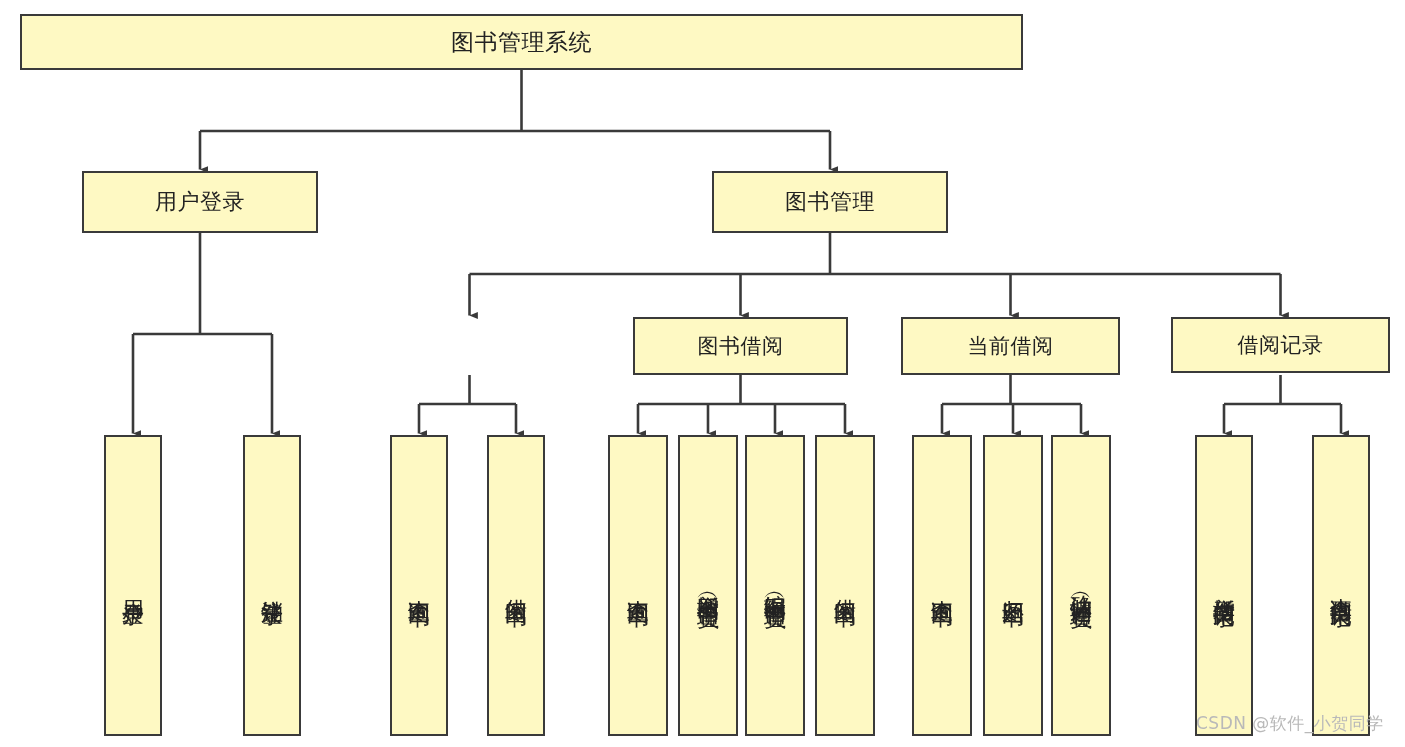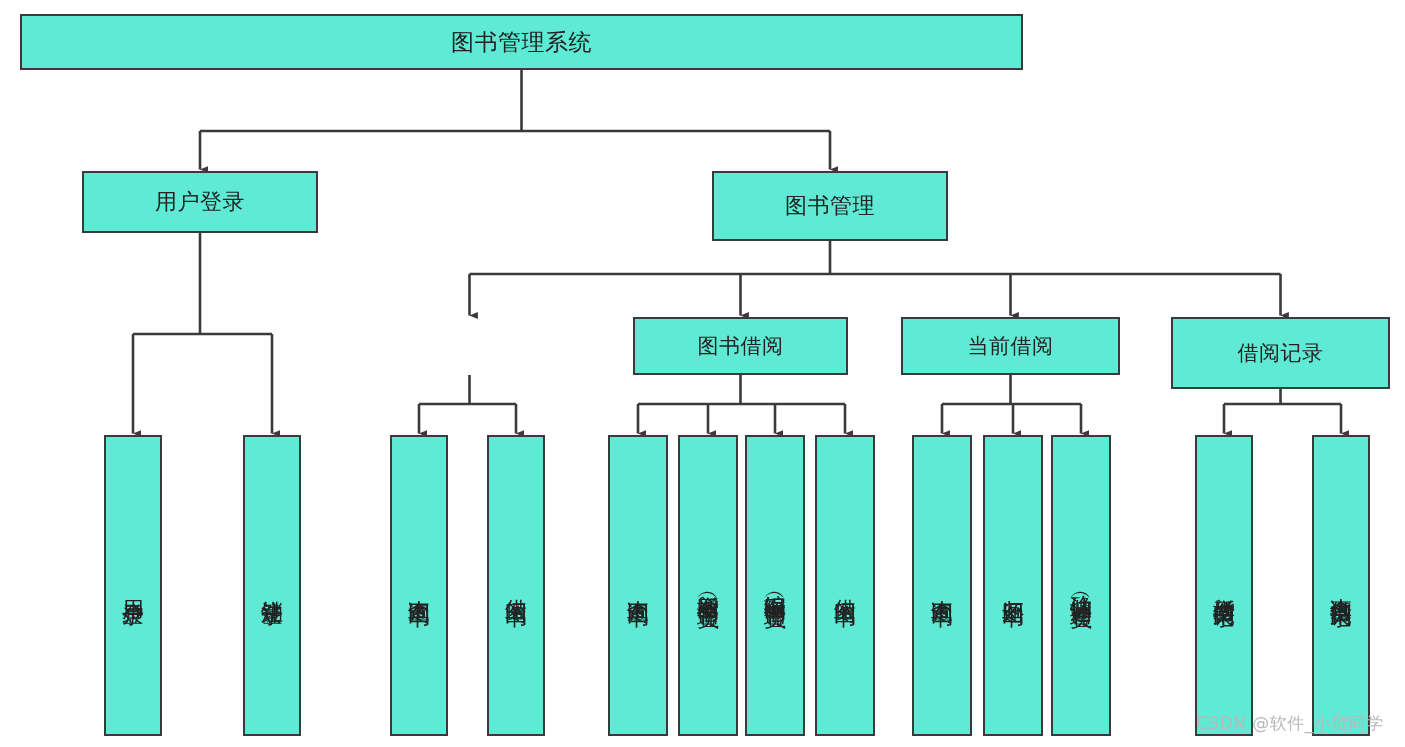--- a/index.html
+++ b/index.html
@@ -22,21 +22,21 @@
     position: absolute;
     left: 0;
     top: 0;
     width: 1405px;
     height: 747px;
     pointer-events: none;
   }
   .node {
     position: absolute;
     box-sizing: border-box;
-    background: #5eead4;
+    background: #fef9c3;
     border: 2.4px solid #3a3a3a;
     display: flex;
     align-items: center;
     justify-content: center;
     color: #222222;
     letter-spacing: 0.5px;
   }
   .node.root {
     font-size: 23px;
   }
@@ -119,31 +119,31 @@
       </g>
   </svg>
 
   <div class="node root" style="left: 20px; top: 14px; width: 1003px; height: 56px;">
     <span>图书管理系统</span>
   </div>
 
   <div class="node lvl2" style="left: 82px; top: 171px; width: 236px; height: 62px;">
     <span>用户登录</span>
   </div>
-  <div class="node lvl2" style="left: 712px; top: 171px; width: 236px; height: 70px;">
+  <div class="node lvl2" style="left: 712px; top: 171px; width: 236px; height: 62px;">
     <span>图书管理</span>
   </div>
 
   <div class="node lvl3" style="left: 633px; top: 317px; width: 215px; height: 58px;">
     <span>图书借阅</span>
   </div>
   <div class="node lvl3" style="left: 901px; top: 317px; width: 219px; height: 58px;">
     <span>当前借阅</span>
   </div>
-  <div class="node lvl3" style="left: 1171px; top: 317px; width: 219px; height: 72px; justify-content: center;">
+  <div class="node lvl3" style="left: 1171px; top: 317px; width: 219px; height: 56px; justify-content: center;">
     <span>借阅记录</span>
   </div>
 
   <div class="node leaf" style="left: 104px; top: 435px; width: 58px; height: 301px;">
     <span class="leaf-text">用户登录</span>
   </div>
   <div class="node leaf" style="left: 243px; top: 435px; width: 58px; height: 301px;">
     <span class="leaf-text">注销登录</span>
   </div>
   <div class="node leaf" style="left: 390px; top: 435px; width: 58px; height: 301px;">

